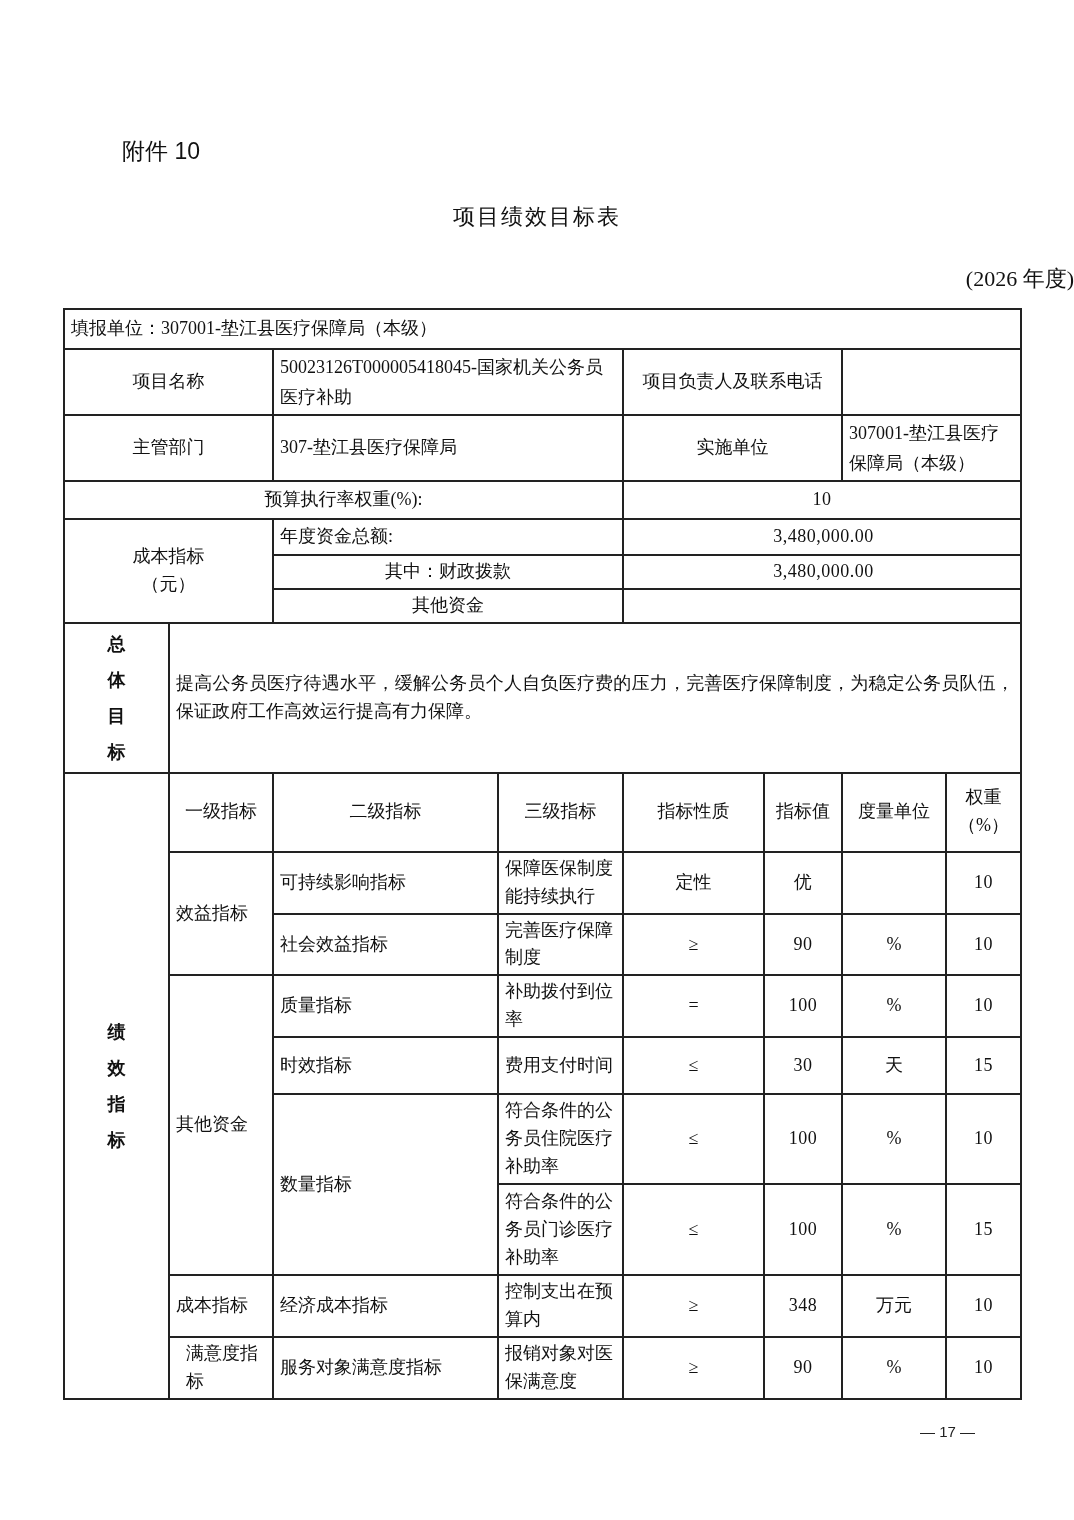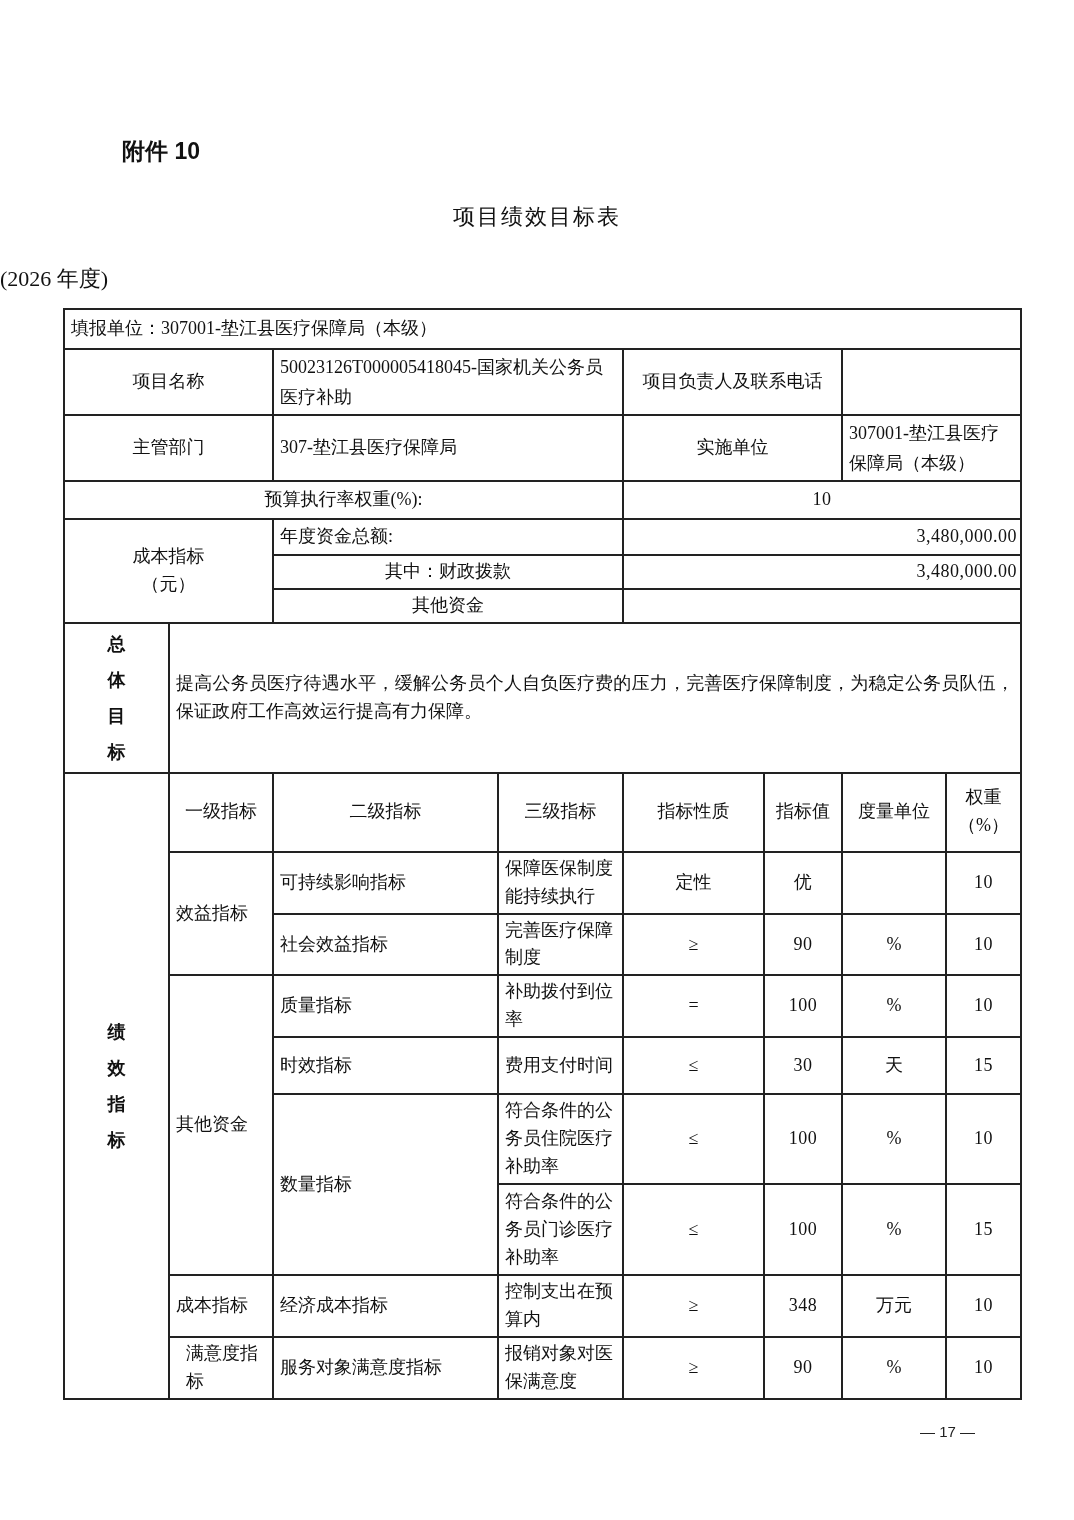--- a/index.html
+++ b/index.html
@@ -3,47 +3,47 @@
 <meta charset="utf-8">
 <style>
   html,body{margin:0;padding:0;}
   body{
     width:1074px;height:1520px;position:relative;
     background:#ffffff;color:#111;
     font-family:"Liberation Serif","DejaVu Serif",serif;
   }
   .attachment{
     position:absolute;left:122px;top:136px;
-    font-size:23px;font-weight:bold;
+    font-size:23px;font-weight:normal;
     font-family:"Liberation Sans","DejaVu Sans",sans-serif;
   }
   .doc-title{
     position:absolute;left:0;top:202px;width:100%;
     text-align:center;font-size:22px;letter-spacing:2px;
   }
   .doc-subtitle{
     position:absolute;left:0;top:264px;width:100%;
-    text-align:left;font-size:22px;
+    text-align:right;font-size:22px;
   }
   table.form{
     position:absolute;left:63px;top:308px;width:957px;
     border-collapse:collapse;table-layout:fixed;
     font-size:18px;
   }
   table.form td, table.form th{
     border:2px solid #222;
     padding:2px 6px;
     font-weight:normal;
     vertical-align:middle;
     line-height:1.55;
     overflow:hidden;
   }
   .al{text-align:left;}
   .ac{text-align:center;}
-  .ar{text-align:right;padding-right:3px !important;margin-left:28px;}
+  .ar{text-align:center;padding-right:3px !important;margin-left:28px;}
   .vtext{
     width:1.1em;margin:0 auto;
     word-break:break-all;line-height:2.0;
     text-align:center;
     font-weight:bold;
   }
   .goal-text{line-height:35px;text-align:justify;}
   .num{letter-spacing:0.5px;}
   .page-number{
     position:absolute;right:99px;top:1403px;

